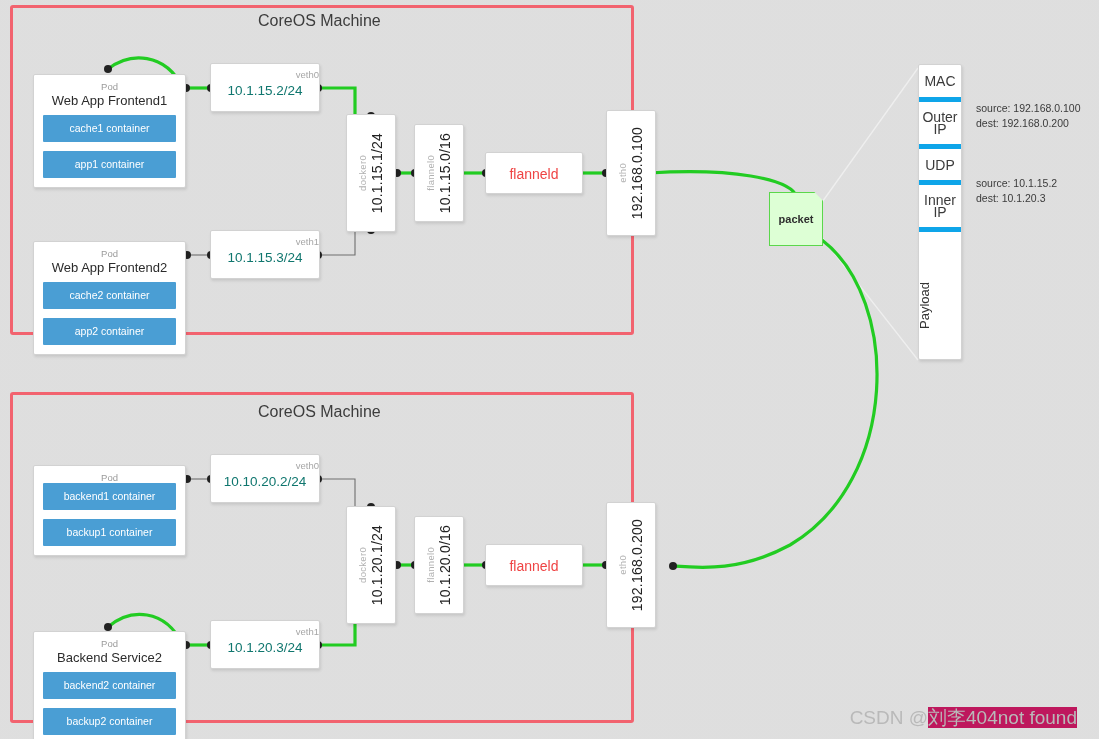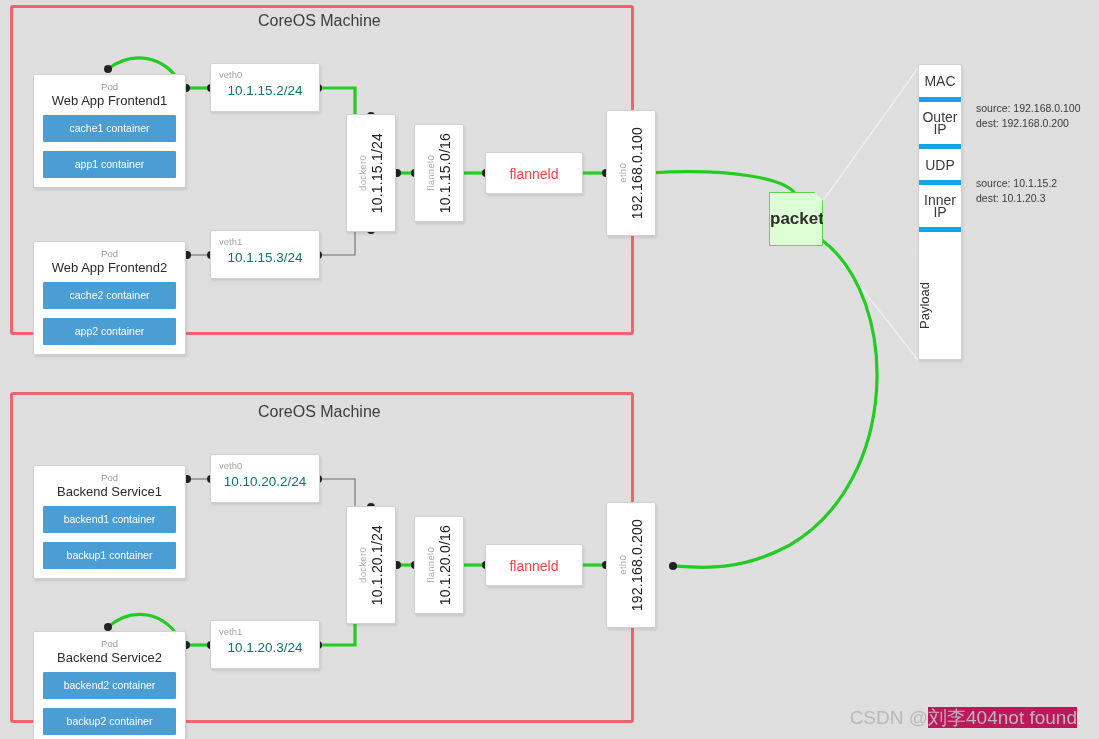--- a/index.html
+++ b/index.html
@@ -30,42 +30,42 @@
   
   .pod{width:153px;margin-top:48px;}
   .pod .pod-kicker{text-align:center;font-size:9.5px;color:#9a9a9a;padding-top:6px;}
   .pod .pod-title{text-align:center;font-size:13px;color:#2b2b2b;padding:1px 0 7px;}
   .pod .container-chip{margin:0 9px 9px;height:27px;line-height:27px;
         background:#4a9ed4;color:#fff;font-size:10.5px;text-align:center;
         border-radius:1px;}
 
   
   .veth{width:110px;height:49px;padding-top:5px;}
-  .veth .sub{text-align:left;font-size:9.5px;color:#a6a6a6;line-height:12px;padding-left:8px;}
+  .veth .sub{text-align:right;font-size:9.5px;color:#a6a6a6;line-height:12px;padding-left:8px;}
   .veth .main{text-align:center;font-size:13.5px;color:#0f766e;line-height:19px;}
 
   
   .vbox{width:50px;}
   .vbox .vwrap{height:100%;display:flex;align-items:center;justify-content:center;gap:1px;}
   .vbox .sub{writing-mode:vertical-rl;transform:rotate(180deg);
              font-size:9.5px;color:#b0b0b0;letter-spacing:.3px;}
   .vbox .main{writing-mode:vertical-rl;transform:rotate(180deg);
               font-size:14px;color:#222;letter-spacing:.2px;}
 
   
   .flanneld{width:98px;height:42px;line-height:42px;text-align:center;
             font-size:14px;color:#ef4444;}
 
   
   .packet{position:absolute;z-index:4;width:52px;height:52px;
           background:#ddffd5;border:1px solid #5bd74b;
           clip-path:polygon(0 0, 84% 0, 100% 16%, 100% 100%, 0 100%);
           box-shadow:1px 2px 3px rgba(0,0,0,.10);}
   .packet span{display:block;text-align:center;line-height:52px;
-          font-size:17px;color:#2e2e2e;font-weight:bold;}
+          font-size:11px;color:#2e2e2e;font-weight:bold;}
 
   
   .pkt-panel{width:44px;}
   .pkt-panel .seg{border-bottom:5px solid #0ea5e9;display:flex;align-items:center;
         justify-content:center;text-align:center;font-size:14px;color:#3b3b3b;
         line-height:12px;}
   .pkt-panel .seg:last-child{border-bottom:none;}
   .pkt-panel .seg.payload{writing-mode:vertical-rl;transform:rotate(180deg);
         font-size:13px;color:#333;}
 
@@ -206,21 +206,20 @@
     <div class="sub">eth0</div>
     <div class="main">192.168.0.100</div>
   </div>
 </div>
 
 <div class="machine" style="left:10px;top:392px;width:624px;height:331px;"></div>
 <div class="machine-title" style="left:258px;top:403px;">CoreOS Machine</div>
 
 <div class="node pod" style="left:33px;top:417px;">
   <div class="pod-kicker">Pod</div>
-  <div class="pod-title">Backend Service1</div>
   <div class="container-chip">backend1 container</div>
   <div class="container-chip">backup1 container</div>
 </div>
 
 <div class="node pod" style="left:33px;top:583px;">
   <div class="pod-kicker">Pod</div>
   <div class="pod-title">Backend Service2</div>
   <div class="container-chip">backend2 container</div>
   <div class="container-chip">backup2 container</div>
 </div>

